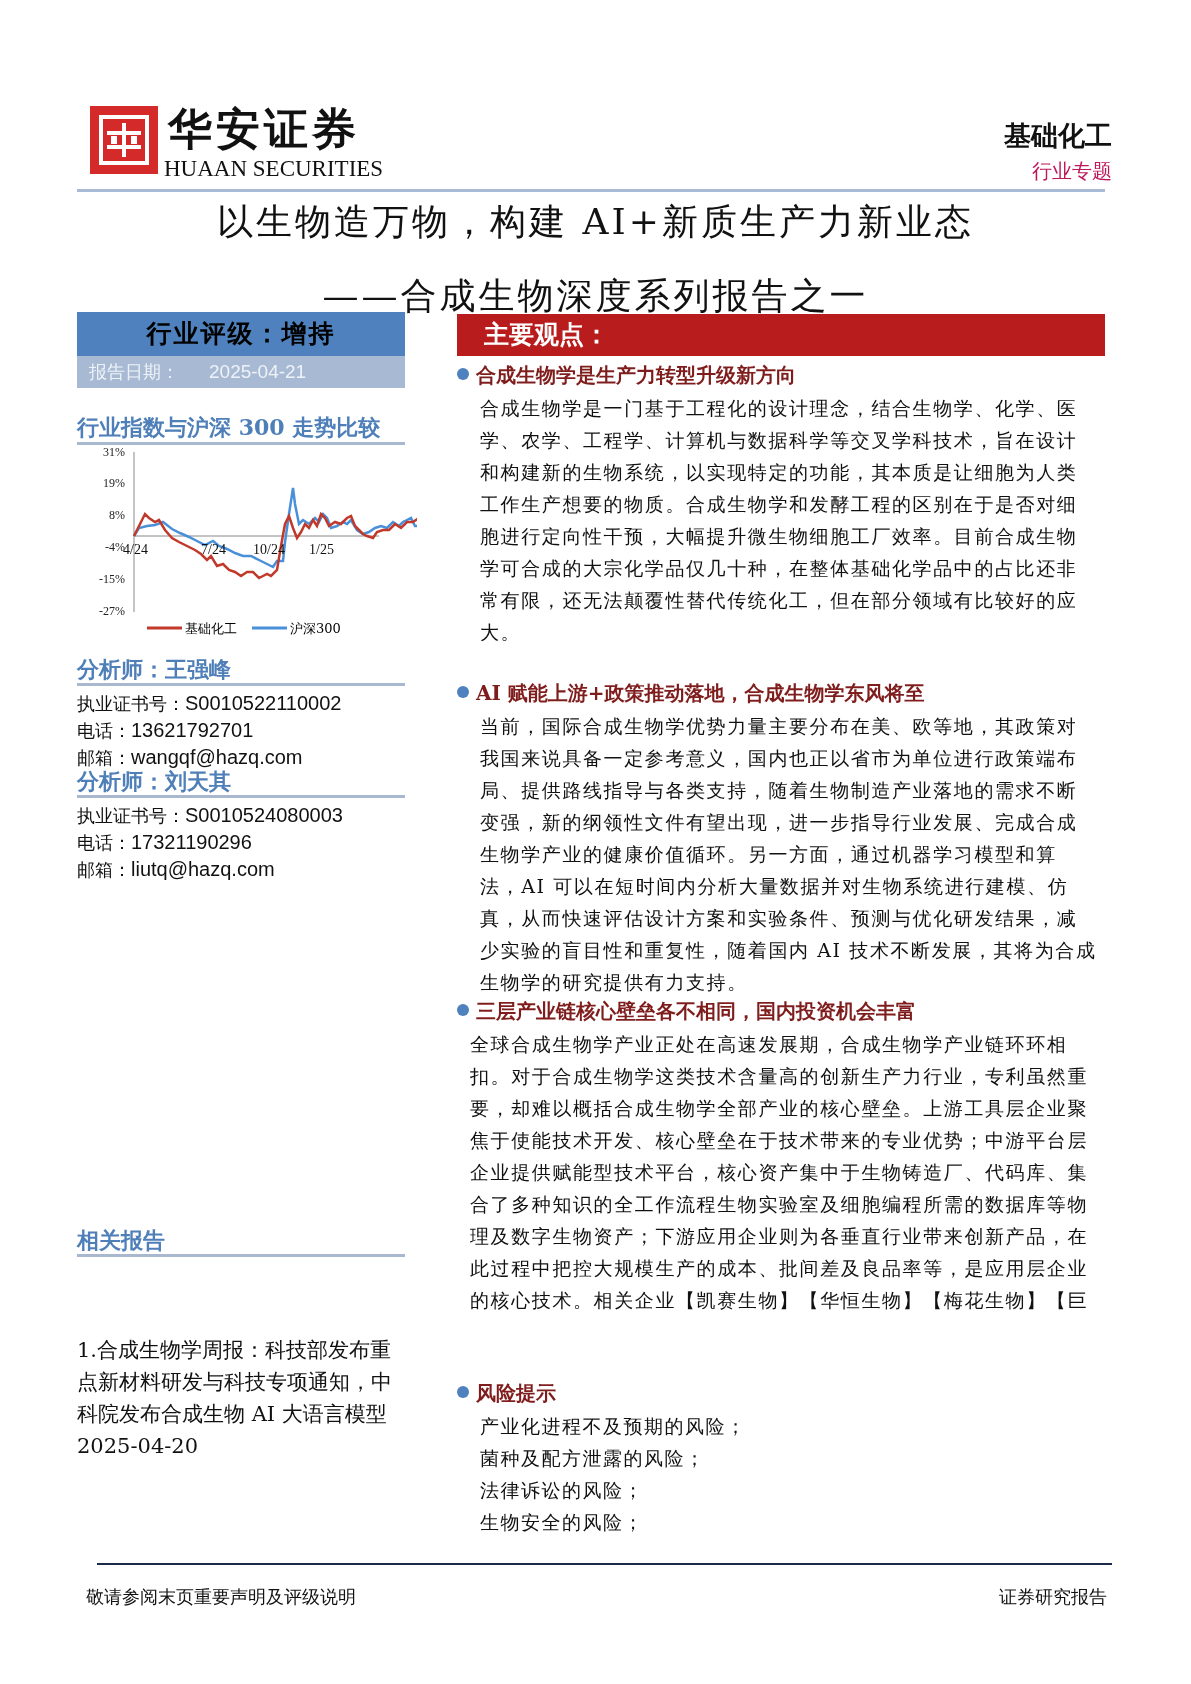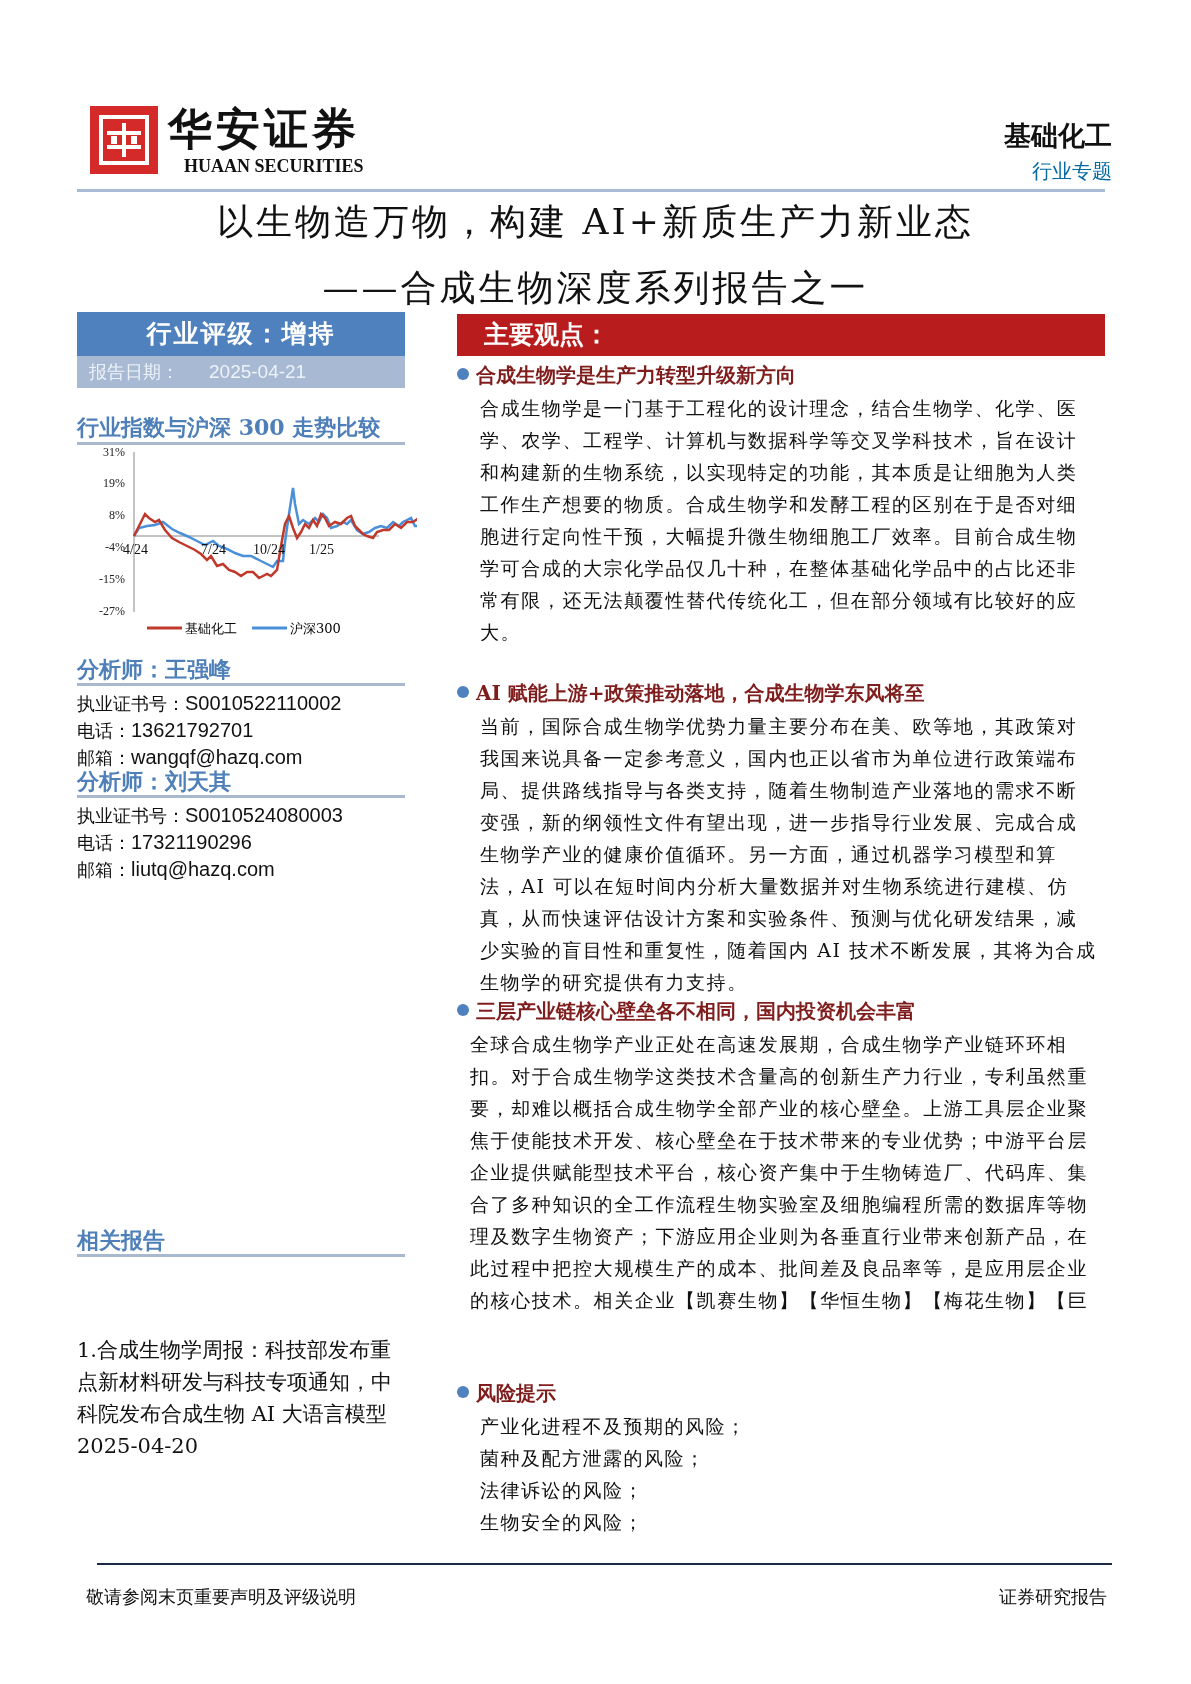--- a/index.html
+++ b/index.html
@@ -7,28 +7,28 @@
   .abs{position:absolute;}
   
   .logo-box{left:90px;top:106px;width:68px;height:68px;background:#d42a2a;}
   .logo-box .inner{position:absolute;left:9px;top:9px;width:50px;height:50px;border:4px solid #fff;box-sizing:border-box;}
   .logo-box .h1{position:absolute;left:17px;top:25px;width:34px;height:4px;background:#fff;}
   .logo-box .h2{position:absolute;left:17px;top:39px;width:34px;height:4px;background:#fff;}
   .logo-box .v1{position:absolute;left:32px;top:17px;width:4px;height:34px;background:#fff;}
   .logo-box .s1{position:absolute;left:21px;top:30px;width:6px;height:8px;background:#fff;}
   .logo-box .s2{position:absolute;left:41px;top:30px;width:6px;height:8px;background:#fff;}
   .logo-cn{left:168px;top:100px;font-size:44px;font-weight:bold;letter-spacing:4px;font-family:"DejaVu Serif",serif;color:#111;}
-  .logo-en{left:184px;top:156px;font-size:18px;font-family:"Liberation Serif",serif;letter-spacing:0px;color:#111;font-weight:bold;}
+  .logo-en{left:164px;top:156px;font-size:23px;font-family:"Liberation Serif",serif;letter-spacing:0px;color:#111;}
   .industry{right:79px;top:118px;font-size:27px;font-weight:bold;font-family:"DejaVu Serif",serif;}
-  .report-type{right:79px;top:158px;font-size:20px;font-family:"DejaVu Serif",serif;color:#0369a1;}
+  .report-type{right:79px;top:158px;font-size:20px;font-family:"DejaVu Serif",serif;color:#be185d;}
   .top-rule{left:77px;top:189px;width:1028px;height:3px;background:#a9bbd6;}
   .title1{left:0;width:1191px;top:198px;text-align:center;font-size:36px;font-family:"DejaVu Serif",serif;letter-spacing:3px;}
-  .title2{left:0;width:1191px;top:264px;text-align:center;font-size:36px;font-family:"DejaVu Serif",serif;letter-spacing:3px;}
+  .title2{left:0;width:1191px;top:272px;text-align:center;font-size:36px;font-family:"DejaVu Serif",serif;letter-spacing:3px;}
   
-  .rating{left:77px;top:312px;width:328px;height:44px;background:#4e81bd;color:#ffffff;font-size:25px;font-weight:bold;text-align:center;line-height:44px;letter-spacing:2px;}
+  .rating{left:77px;top:312px;width:328px;height:44px;background:#4e81bd;color:#000000;font-size:25px;font-weight:bold;text-align:center;line-height:44px;letter-spacing:2px;}
   .date-bar{left:77px;top:356px;width:328px;height:32px;background:#a8bad3;color:#eef2f8;font-size:18px;line-height:32px;}
   .date-bar .lbl{margin-left:12px;}
   .date-bar .val{margin-left:30px;font-family:"Liberation Sans",sans-serif;font-size:19px;}
   .sec-head{color:#4e7fb8;font-size:22px;font-weight:bold;font-family:"DejaVu Serif",serif;}
   .sec-rule{height:3px;background:#a8b8cf;width:328px;}
   .info{font-size:18px;line-height:26px;}
   .info .num{font-family:"Liberation Sans",sans-serif;font-size:20px;}
   .related{left:77px;top:1334px;width:330px;font-size:21px;line-height:32px;}
   
   .main-bar{left:457px;top:314px;width:648px;height:42px;background:#b91c1c;color:#fff;font-size:25px;font-weight:bold;line-height:42px;}

